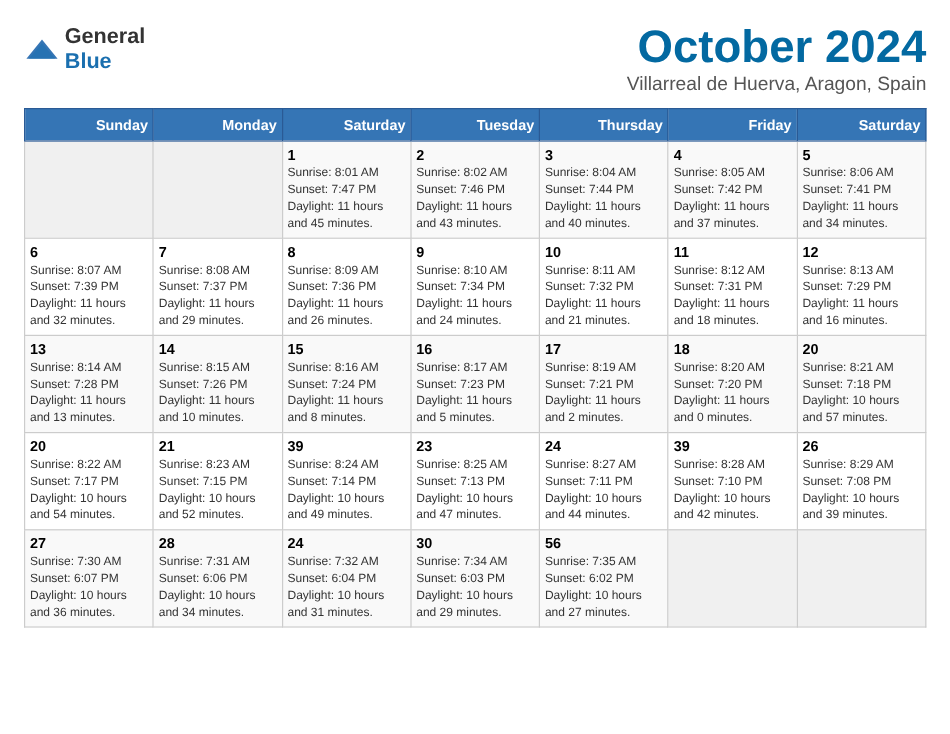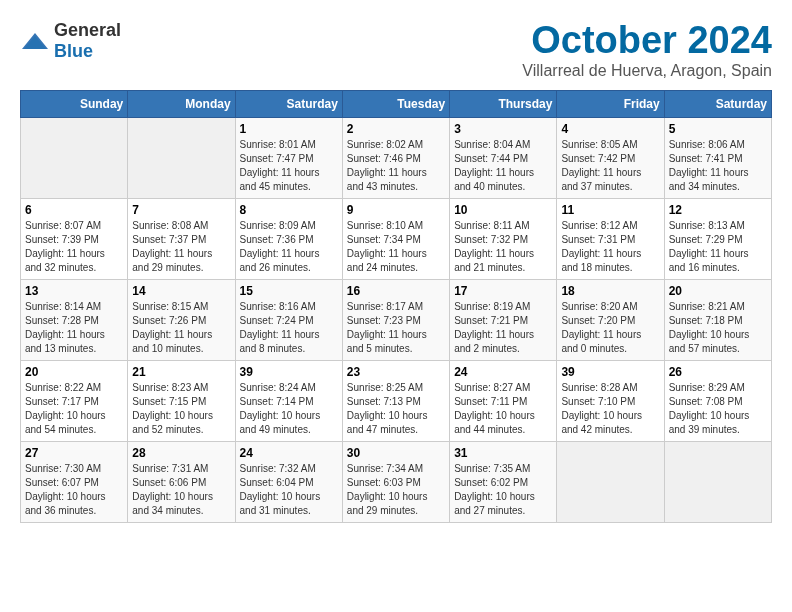--- a/index.html
+++ b/index.html
@@ -249,20 +249,20 @@
         </td>
         <td>
           <span class="day-number">24</span>
           <div class="day-info">Sunrise: 7:32 AM<br>Sunset: 6:04 PM<br>Daylight: 10 hours and 31 minutes.</div>
         </td>
         <td>
           <span class="day-number">30</span>
           <div class="day-info">Sunrise: 7:34 AM<br>Sunset: 6:03 PM<br>Daylight: 10 hours and 29 minutes.</div>
         </td>
         <td>
-          <span class="day-number">31</span>
+          <span class="day-number">56</span>
           <div class="day-info">Sunrise: 7:35 AM<br>Sunset: 6:02 PM<br>Daylight: 10 hours and 27 minutes.</div>
         </td>
         <td class="empty-cell"></td>
         <td class="empty-cell"></td>
       </tr>
     </tbody>
 </table>
 
 </body></html>

